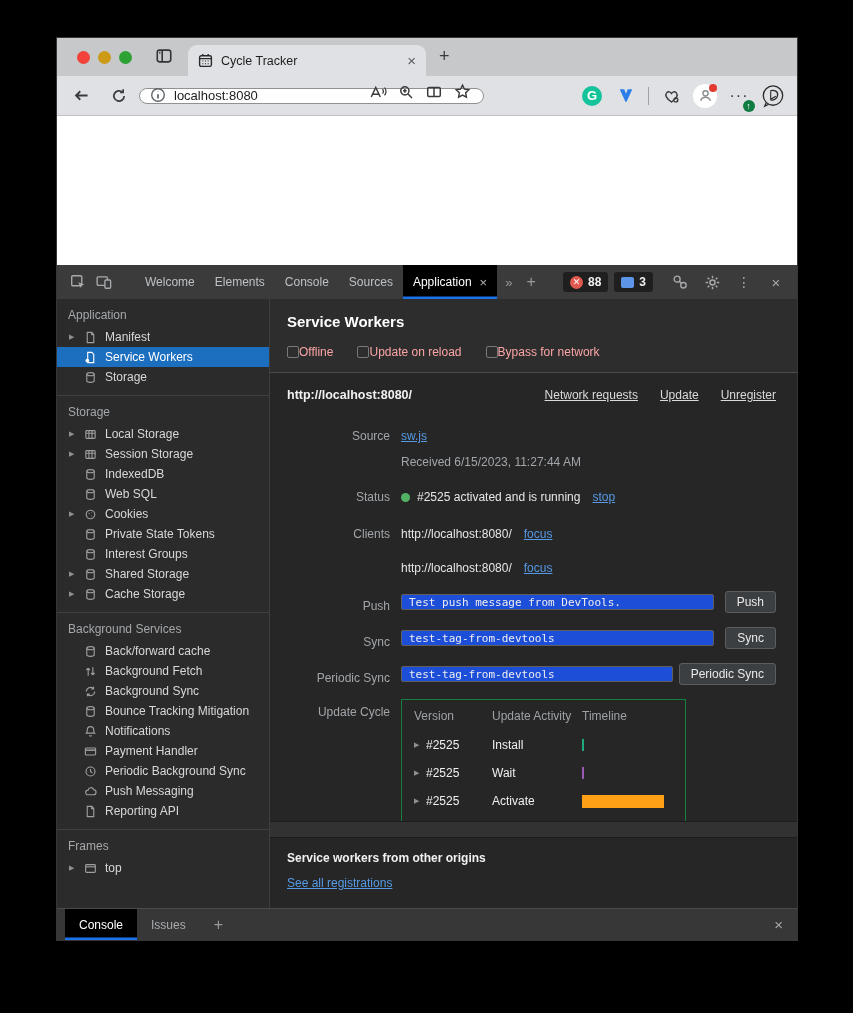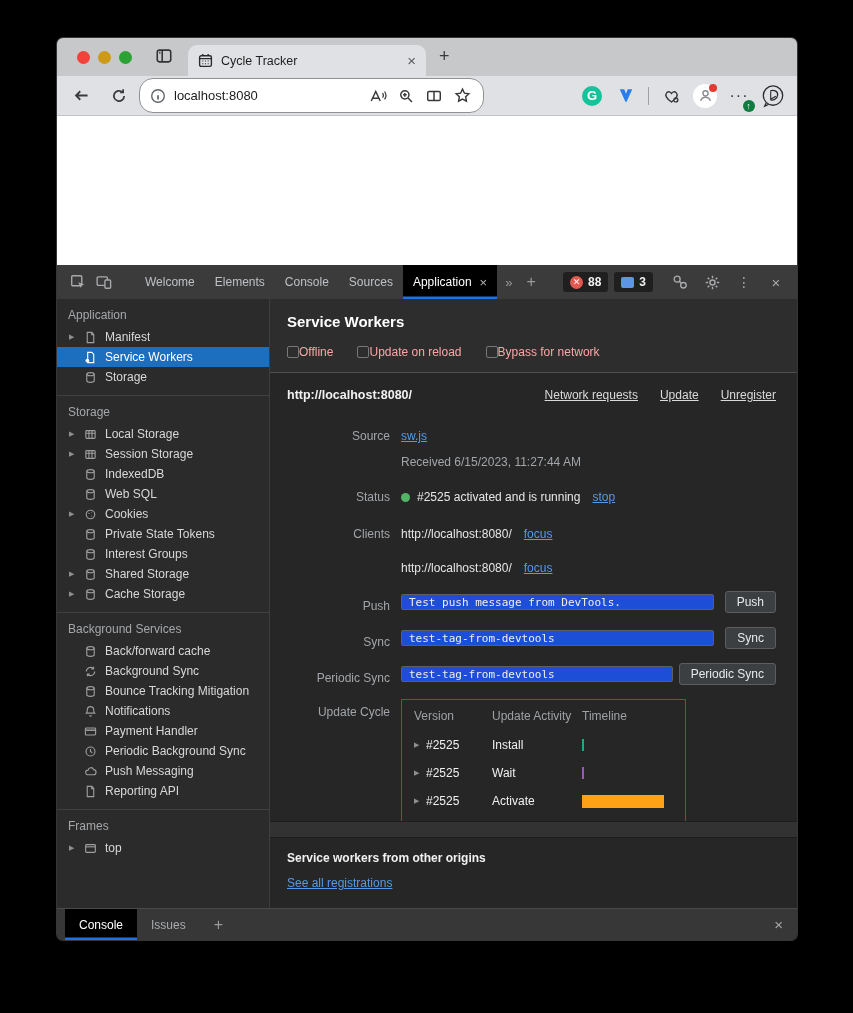--- a/index.html
+++ b/index.html
@@ -1,39 +1,39 @@
 <!DOCTYPE html>
 <html><head>
 <meta charset="utf-8">
 <style>
   * { box-sizing: border-box; margin: 0; padding: 0; }
   html,body { width:853px; height:1013px; background:#000; font-family:"Liberation Sans","DejaVu Sans",sans-serif; }
   .stage { position:relative; width:853px; height:1013px; background:#000; overflow:hidden; }
-  .window { position:absolute; left:57px; top:38px; width:740px; height:902px; border-radius:6px; overflow:hidden;
+  .window { position:absolute; left:57px; top:38px; width:740px; height:902px; border-radius:0; overflow:hidden;
             display:flex; flex-direction:column; background:#272727;
             box-shadow:0 0 0 1px rgba(120,120,120,.45), 0 18px 50px rgba(0,0,0,.7); }
 
   
   .tabbar { height:38px; background:#c7c8ca; position:relative; flex:none; }
   .lights { position:absolute; left:20px; top:13px; display:flex; gap:8px; }
   .light { width:13px; height:13px; border-radius:50%; }
   .light.red{background:#f2423a}.light.yellow{background:#cd9a18}.light.green{background:#2ba233}
   .tabactions { position:absolute; left:98px; top:9px; color:#333; }
   .tab { position:absolute; left:131px; bottom:0; width:238px; height:31px; background:#dfe1e4;
          border-radius:9px 9px 0 0; display:flex; align-items:center; padding:0 10px; }
   .tab-title { font-size:12.5px; color:#1f1f1f; margin-left:8px; flex:1; }
   .tab-close { color:#5a5d61; font-size:15px; line-height:1; cursor:default; }
   .newtab { position:absolute; left:382px; top:9px; font-size:18px; color:#3c3c3e; line-height:18px; }
 
   
   .toolbar { height:40px; background:#dfe1e4; flex:none; display:flex; align-items:center; padding:0 12px;
              border-bottom:1px solid #c2c3c5; }
   .navicon { width:24px; height:24px; display:flex; align-items:center; justify-content:center; color:#3a3a3c; flex:none; }
-  .addressbar { margin-left:8px; width:345px; height:35px; background:#fff; border:1px solid #8f9193; border-radius:14px;
-                display:flex; align-items:center; padding:0 10px; flex:none; }
+  .addressbar { margin-left:8px; width:345px; height:16px; background:#fff; border:1px solid #8f9193; border-radius:14px;
+                display:flex; align-items:flex-end; padding:0 10px; flex:none; }
   .url { font-size:13px; color:#1c1c1e; margin-left:8px; flex:1; }
   .pill-icon { width:22px; height:22px; display:flex; align-items:center; justify-content:center; color:#3a3a3c; flex:none; margin-left:6px; }
   .rightcluster { margin-left:auto; display:flex; align-items:center; gap:10px; }
   .ricon { width:24px; height:24px; display:flex; align-items:center; justify-content:center; position:relative; }
   .gcircle { width:20px; height:20px; border-radius:50%; background:#15c39a; color:#fff; font-weight:bold; font-size:13px;
              display:flex; align-items:center; justify-content:center; }
   .vsep { width:1px; height:18px; background:#9fa1a3; }
   .avatar { width:24px; height:24px; border-radius:50%; background:#fff; display:flex; align-items:center; justify-content:center; color:#8a8d91; }
   .dotbadge { position:absolute; top:0; right:0; width:8px; height:8px; border-radius:50%; background:#e33b32; }
   .more { font-size:16px; color:#3a3a3c; letter-spacing:1px; position:relative; }
@@ -441,20 +441,29 @@
                     <ellipse cx="7" cy="3.4" rx="4" ry="1.7"></ellipse>
                     <path d="M3 3.4v7.2c0 .9 1.8 1.7 4 1.7s4-.8 4-1.7V3.4"></path>
                   </svg>
                 </span>
               <span class="lb">Back/forward cache</span>
             </div>
             <div class="si">
               <span class="ar"></span>
               <span class="ic">
                   <svg width="13" height="13" viewBox="0 0 14 14" fill="none" stroke="currentColor" stroke-width="1.2">
+                    <path d="M4.5 11.5v-8m0 0L2.6 5.4M4.5 3.5l1.9 1.9M9.5 2.5v8m0 0l-1.9-1.9m1.9 1.9l1.9-1.9"></path>
+                  </svg>
+                </span>
+              <span class="lb">Background Fetch</span>
+            </div>
+            <div class="si">
+              <span class="ar"></span>
+              <span class="ic">
+                  <svg width="13" height="13" viewBox="0 0 14 14" fill="none" stroke="currentColor" stroke-width="1.2">
                     <path d="M11.5 7a4.5 4.5 0 0 1-7.6 3.2M2.5 7a4.5 4.5 0 0 1 7.6-3.2"></path>
                     <path d="M10.3 1.8v2.4H7.9M3.7 12.2V9.8h2.4"></path>
                   </svg>
                 </span>
               <span class="lb">Background Sync</span>
             </div>
             <div class="si">
               <span class="ar"></span>
               <span class="ic">
                   <svg width="13" height="13" viewBox="0 0 14 14" fill="none" stroke="currentColor" stroke-width="1.2">

